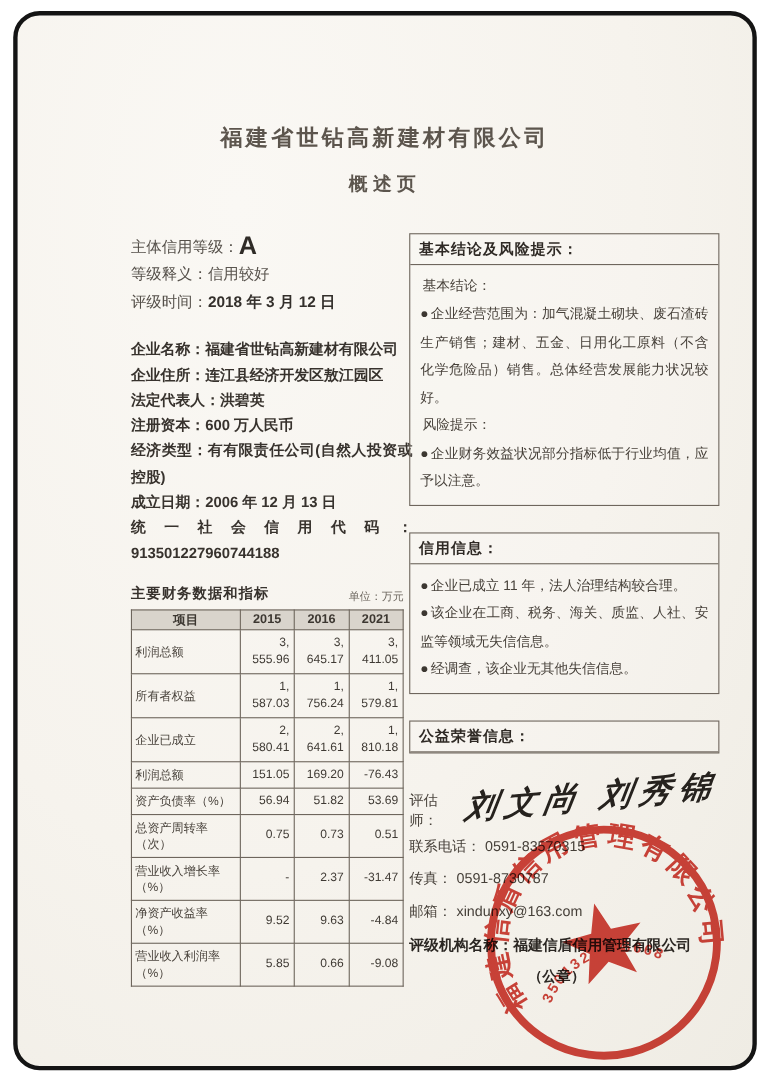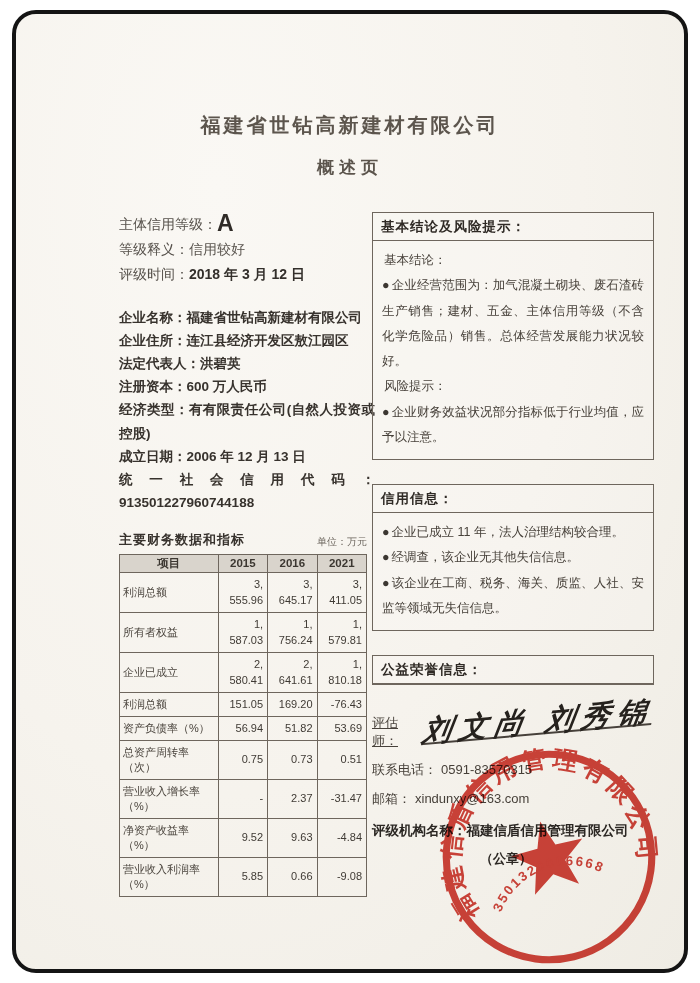--- a/index.html
+++ b/index.html
@@ -51,21 +51,21 @@
 
   
   .section{border:1.5px solid #6e665d;margin-bottom:24px;background:rgba(255,255,255,0.12);}
   .section-title{font-size:13.5px;font-weight:700;color:#2f2a25;padding:5px 8px 4px;border-bottom:1.5px solid #6e665d;letter-spacing:1px;}
   .section-body{padding:7px 9px 9px;}
   .item{font-size:12.5px;line-height:2.02;color:#47413a;text-align:justify;}
   .item .marker{margin-right:2px;color:#3c3731;}
 
   
   .footer{margin-top:14px;position:relative;}
-  .assessor-row{display:flex;align-items:center;height:46px;text-decoration:underline;}
+  .assessor-row{display:flex;align-items:flex-end;height:46px;}
   .f-label{font-size:13px;color:#4a443d;}
   .signature{
     font-size:29px;color:#26221e;margin-left:8px;letter-spacing:7px;
     transform:rotate(-5deg) skewX(-14deg);transform-origin:left center;
     font-style:italic;font-weight:600;white-space:nowrap;
   }
   .f-line{font-size:13px;line-height:2.25;color:#453f38;}
   .f-line .fv{margin-left:4px;}
   .agency{margin-top:8px;font-size:13.5px;font-weight:700;color:#2b2723;}
   .seal-note{margin-top:10px;margin-left:108px;font-size:13px;font-weight:700;color:#2b2723;}
@@ -210,53 +210,54 @@
     </div>
 
     <div class="right-col">
 
       <div class="section">
         <div class="section-title">基本结论及风险提示：</div>
         <div class="section-body">
 
             <div class="item"><span class="marker"></span><span>基本结论：</span></div>
 
-            <div class="item"><span class="marker">●</span><span>企业经营范围为：加气混凝土砌块、废石渣砖生产销售；建材、五金、主体信用等级（不含化学危险品）销售。总体经营发展能力状况较好。</span></div>
+            <div class="item"><span class="marker">●</span><span>企业经营范围为：加气混凝土砌块、废石渣砖生产销售；建材、五金、日用化工原料（不含化学危险品）销售。总体经营发展能力状况较好。</span></div>
 
             <div class="item"><span class="marker"></span><span>风险提示：</span></div>
 
             <div class="item"><span class="marker">●</span><span>企业财务效益状况部分指标低于行业均值，应予以注意。</span></div>
           </div>
       </div>
 
       <div class="section">
         <div class="section-title">信用信息：</div>
         <div class="section-body">
 
             <div class="item"><span class="marker">●</span><span>企业已成立 11 年，法人治理结构较合理。</span></div>
 
+            <div class="item"><span class="marker">●</span><span>该企业在工商、税务、海关、质监、人社、安监等领域无失信信息。</span></div>
+
             <div class="item"><span class="marker">●</span><span>经调查，该企业无其他失信信息。</span></div>
-
-            <div class="item"><span class="marker">●</span><span>该企业在工商、税务、海关、质监、人社、安监等领域无失信信息。</span></div>
           </div>
       </div>
 
       <div class="section">
         <div class="section-title">公益荣誉信息：</div>
       </div>
 
       <div class="footer">
         <div class="assessor-row">
           <span class="f-label">评估师：</span>
           <span class="signature">刘文尚 刘秀锦</span>
         </div>
         <div>
 
             <div class="f-line"><span>联系电话：</span><span class="fv">0591-83570315</span></div>
 
+            <div class="f-line"><span>传真：</span><span class="fv">0591-8730787</span></div>
 
             <div class="f-line"><span>邮箱：</span><span class="fv">xindunxy@163.com</span></div>
           </div>
         <div class="agency">
           <span>评级机构名称：</span><span>福建信盾信用管理有限公司</span>
         </div>
         <div class="seal-note">（公章）</div>
       </div>
 
     </div>

